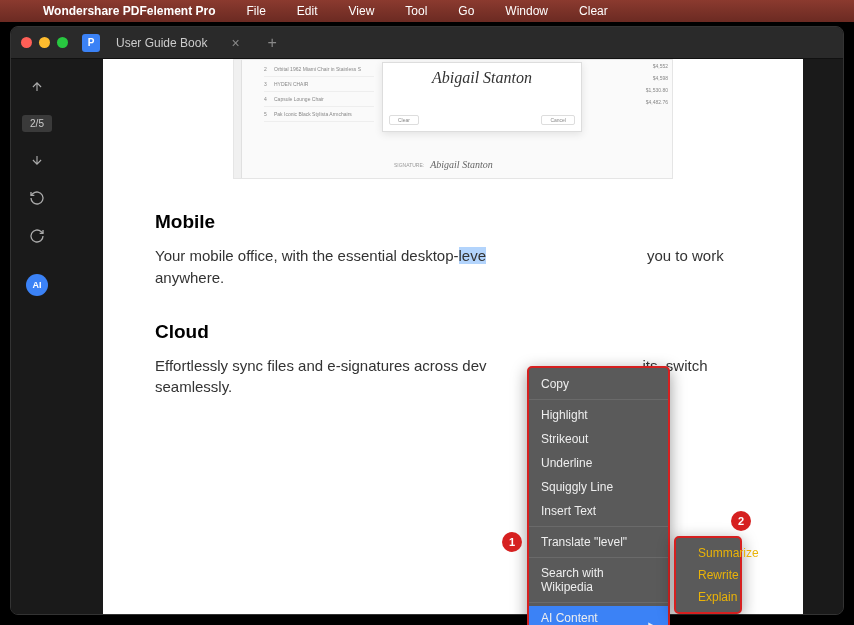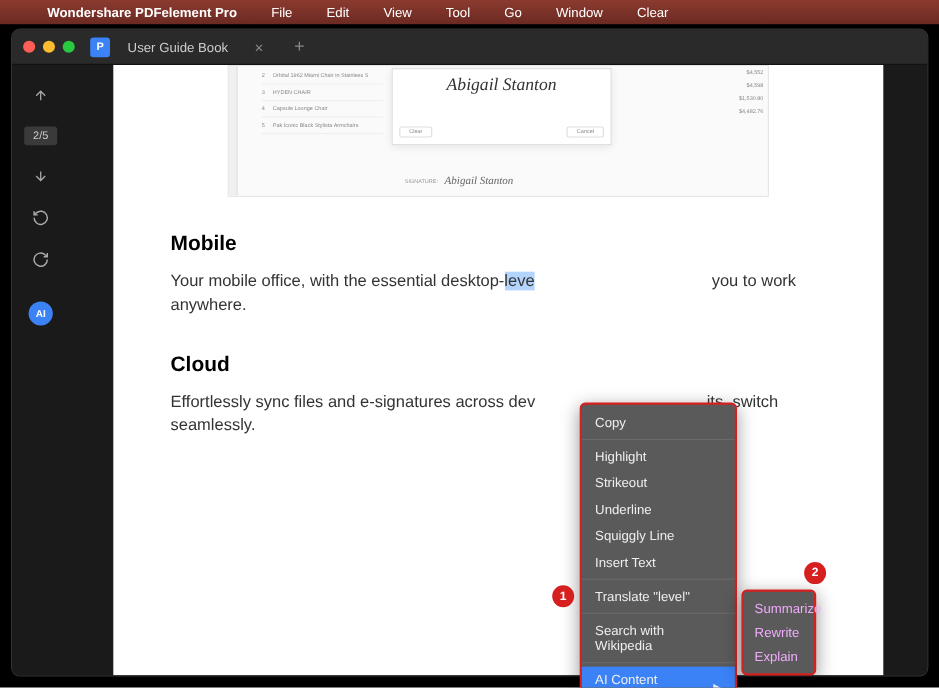--- a/index.html
+++ b/index.html
@@ -33,21 +33,21 @@
     .sb-arrow svg { width: 14px; height: 14px; }
     .page-indicator { background: #3a3a3a; color: #ccc; font-size: 10px; padding: 3px 8px; border-radius: 3px; }
     .sb-undo svg, .sb-redo svg { width: 16px; height: 16px; }
     .ai-badge { width: 22px; height: 22px; background: #3b82f6; border-radius: 50%; display: flex; align-items: center; justify-content: center; color: #fff; font-size: 9px; font-weight: 600; margin-top: 10px; }
     
     
     .doc-area { flex: 1; display: flex; justify-content: center; overflow: hidden; }
     .page { width: 700px; background: #fff; margin-top: 0; padding: 0 52px 40px 52px; position: relative; }
     
     
-    .mockup { width: 492px; height: 120px; margin: 0 auto; position: relative; background: #fafafa; border: 1px solid #e5e5e5; font-size: 6px; color: #888; overflow: hidden; }
+    .mockup { width: 440px; height: 120px; margin: 0 auto; position: relative; background: #fafafa; border: 1px solid #e5e5e5; font-size: 6px; color: #888; overflow: hidden; }
     .mockup-left { position: absolute; left: 0; top: 0; width: 8px; height: 100%; background: #f0f0f0; border-right: 1px solid #e0e0e0; }
     .mockup-table { position: absolute; left: 30px; top: 2px; width: 110px; }
     .mockup-table .row { display: flex; padding: 4px 0; border-bottom: 1px solid #eee; font-size: 5px; }
     .mockup-table .row span:first-child { width: 10px; }
     .mockup-sig { position: absolute; left: 148px; top: 2px; width: 200px; height: 70px; background: #fff; border: 1px solid #ddd; box-shadow: 0 2px 8px rgba(0,0,0,0.1); display: flex; flex-direction: column; justify-content: space-between; padding: 6px; }
     .mockup-sig .signature { font-family: cursive; font-size: 16px; color: #333; text-align: center; font-style: italic; }
     .mockup-sig .btns { display: flex; justify-content: space-between; font-size: 5px; }
     .mockup-sig .btns span { border: 1px solid #ddd; padding: 1px 8px; border-radius: 2px; }
     .mockup-inv { position: absolute; right: 4px; top: 0; width: 80px; font-size: 5px; }
     .mockup-inv .price-row { display: flex; justify-content: flex-end; padding: 3px 0; }
@@ -61,21 +61,21 @@
     .selected-text { background: #b3d4fc; }
     
     
     .context-menu { position: absolute; left: 527px; top: 366px; width: 143px; background: #5a5a5a; border-radius: 5px; font-size: 12px; color: #eee; padding: 4px 0; box-shadow: 0 4px 16px rgba(0,0,0,0.4); border: 2px solid #d62020; }
     .cm-item { padding: 5px 12px; cursor: default; }
     .cm-sep { height: 1px; background: #6a6a6a; margin: 3px 0; }
     .cm-item.highlighted { background: #3b82f6; display: flex; align-items: center; justify-content: space-between; }
     .cm-item.highlighted .chev { font-size: 10px; }
     
     
-    .submenu { position: absolute; left: 674px; top: 536px; width: 68px; background: #5a5a5a; border-radius: 5px; font-size: 12px; color: #f0abfc; padding: 4px 0; box-shadow: 0 4px 16px rgba(0,0,0,0.4); border: 2px solid #d62020; }
+    .submenu { position: absolute; left: 674px; top: 536px; width: 68px; background: #5a5a5a; border-radius: 5px; font-size: 12px; color: #eab308; padding: 4px 12px; box-shadow: 0 4px 16px rgba(0,0,0,0.4); border: 2px solid #d62020; }
     .submenu .cm-item { padding: 4px 10px; }
     
     
     .badge { position: absolute; width: 20px; height: 20px; background: #d62020; border-radius: 50%; color: #fff; font-size: 11px; font-weight: 700; display: flex; align-items: center; justify-content: center; z-index: 10; }
     .badge-1 { left: 502px; top: 532px; }
     .badge-2 { left: 731px; top: 511px; }
   </style>
 </head>
 <body>
 

